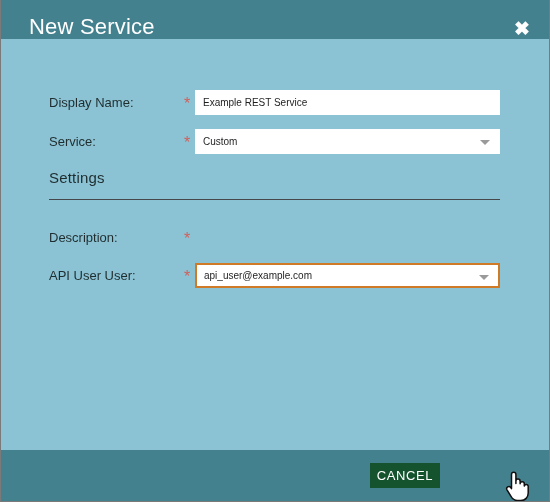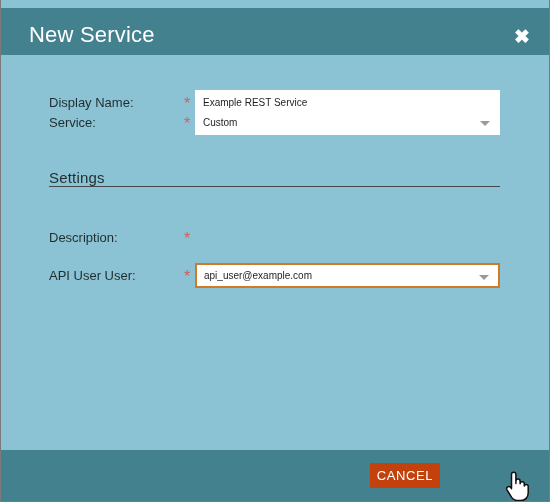--- a/index.html
+++ b/index.html
@@ -18,22 +18,22 @@
     height: 502px;
     background: #8cc3d4;
     border: 1px solid #7a7a7a;
     border-top: none;
     overflow: hidden;
   }
 
   
   #titlebar {
     position: absolute;
-    left: 0; top: 8px;
-    width: 550px; height: 51px;
+    left: 0; top: 0;
+    width: 550px; height: 39px;
     background: #44818f;
   }
   #title {
     position: absolute;
     left: 28px; top: 14px;
     font-size: 22px;
     font-weight: normal;
     color: #ffffff;
     letter-spacing: 0.2px;
     white-space: nowrap;
@@ -108,31 +108,31 @@
     right: 9px;
     top: 10px;
     width: 0; height: 0;
     border-left: 5px solid transparent;
     border-right: 5px solid transparent;
     border-top: 5px solid #9a9a9a;
   }
 
   
   #row-display-name { top: 35px; }
-  #row-service      { top: 55px; }
+  #row-service      { top: 74px; }
   #row-description  { top: 170px; }
   #row-api-user     { top: 208px; }
 
   
   #settings-section {
     position: absolute;
     left: 48px; top: 114px;
     width: 451px;
     border-bottom: 1px solid #44484a;
-    padding-bottom: 0;
+    padding-bottom: 13px;
   }
   #settings-heading {
     font-size: 15px;
     color: #1f2d2f;
     font-weight: normal;
     letter-spacing: 0.2px;
   }
 
   
   #footer {
@@ -151,21 +151,21 @@
     color: #ffffff;
     letter-spacing: 0.6px;
     cursor: pointer;
     text-align: center;
     line-height: 25px;
     padding: 0;
   }
   #cancel-btn {
     left: 369px;
     width: 70px;
-    background: #c2410c;
+    background: #14532d;
   }
   #create-btn {
     left: 450px;
     width: 72px;
     background: #bf5b16;
     margin-top: 40px;
   }
 
   
   #cursor {

